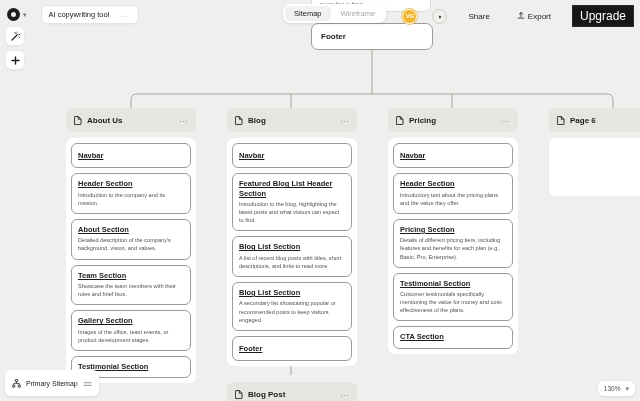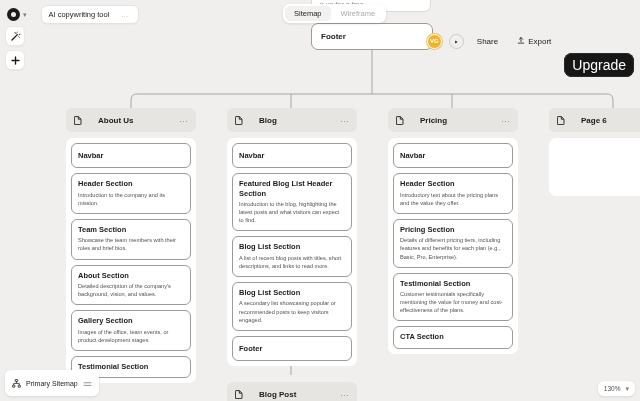--- a/index.html
+++ b/index.html
@@ -47,42 +47,41 @@
   .tool-btn {
     width: 20px; height: 20px; border-radius: 6px; background: #ffffff;
     border: 1px solid #eae8e4; display: flex; align-items: center; justify-content: center;
     box-shadow: 0 1px 1px rgba(0,0,0,.04);
   }
   .tool-btn svg { display: block; }
 
   
   .tr-row {
     position: absolute; right: 6px; top: 5px;
-    display: flex; align-items: center; gap: 7px;
+    display: flex; align-items: center; gap: 15px;
   }
   .avatar {
     width: 15px; height: 15px; border-radius: 50%;
     background: #f0b429; color: #fff; font-size: 6px; font-weight: bold;
     display: flex; align-items: center; justify-content: center;
     border: 1.5px solid #fff; box-shadow: 0 0 0 1px #e8c469;
   }
   .round-btn {
     width: 15px; height: 15px; border-radius: 50%;
     border: 1px solid #cfccc7; display: flex; align-items: center; justify-content: center;
     background: transparent;
   }
   .txt-btn {
     font-size: 8px; color: #1b1b1b; padding: 3px 6px; border-radius: 5px;
     display: flex; align-items: center; gap: 3px; white-space: nowrap;
   }
   .dark-btn {
-    font-size: 14px; color: #ffffff; background: #161616; border-radius: 8px;
+    font-size: 12px; color: #ffffff; background: #161616; border-radius: 0;
     padding: 4px 8px; white-space: nowrap;
     box-shadow: inset 0 0 0 1px #2a2a2a;
-    margin-top: 48px;
   }
 
   
   .mode-toggle {
     position: absolute; left: 283px; top: 4px; z-index: 6;
     background: #ffffff; border-radius: 7px; padding: 2px;
     display: flex; gap: 1px; box-shadow: 0 1px 3px rgba(0,0,0,.10); align-items: center;
   }
   .mode-seg {
     font-size: 7.5px; padding: 3px 9px; border-radius: 5px; color: #adaaa5; white-space: nowrap;
@@ -98,33 +97,33 @@
   .ghost-card {
     position: absolute; background: #ffffff; border: 1px solid #ddd9d3;
     border-radius: 7px; font-size: 7px; color: #8b8882; overflow: hidden;
     padding: 3px 8px; display: flex; align-items: flex-end;
   }
 
   
   .page-col { position: absolute; top: 108px; width: 130px; }
   .page-head {
     height: 24px; background: #e7e5e1; border-radius: 6px;
-    display: flex; align-items: center; padding: 0 8px; gap: 16px;
+    display: flex; align-items: center; padding: 0 8px; gap: 5px;
   }
   .page-head .dots { margin-left: auto; font-size: 8px; color: #6f6c67; letter-spacing: .6px; line-height: 1; }
   .page-title { font-size: 8px; font-weight: bold; color: #1b1b1b; }
   .page-body {
     margin-top: 6px; background: #ffffff; border-radius: 7px;
     padding: 5px; display: flex; flex-direction: column; gap: 5px;
   }
   .sec-card {
     border: 1px solid #9e9b96; border-radius: 6px; background: #fff;
     padding: 5px 6px 6px;
   }
-  .sec-title { font-size: 7.5px; font-weight: bold; color: #1b1b1b; line-height: 1.25; }
+  .sec-title { font-size: 7.5px; font-weight: bold; color: #1b1b1b; line-height: 1.25; text-decoration: underline; }
   .sec-desc { font-size: 5.6px; color: #55524e; line-height: 1.45; margin-top: 2px; }
   .sec-card.plain { padding: 7px 6px; }
 
   .blank-body {
     margin-top: 6px; background: #ffffff; border-radius: 7px; height: 58px;
   }
 
   
   .bottom-left {
     position: absolute; left: 5px; bottom: 5px;
@@ -182,26 +181,26 @@
       </div>
       <div class="page-body">
         <div class="sec-card plain">
           <div class="sec-title">Navbar</div>
         </div>
         <div class="sec-card">
           <div class="sec-title">Header Section</div>
           <div class="sec-desc">Introduction to the company and its mission.</div>
         </div>
         <div class="sec-card">
+          <div class="sec-title">About Section</div>
+          <div class="sec-desc">Detailed description of the company's background, vision, and values.</div>
+        </div>
+        <div class="sec-card">
           <div class="sec-title">Team Section</div>
           <div class="sec-desc">Showcase the team members with their roles and brief bios.</div>
-        </div>
-        <div class="sec-card">
-          <div class="sec-title">About Section</div>
-          <div class="sec-desc">Detailed description of the company's background, vision, and values.</div>
         </div>
         <div class="sec-card">
           <div class="sec-title">Gallery Section</div>
           <div class="sec-desc">Images of the office, team events, or product development stages.</div>
         </div>
         <div class="sec-card">
           <div class="sec-title">Testimonial Section</div>
 
         </div>
       </div>

